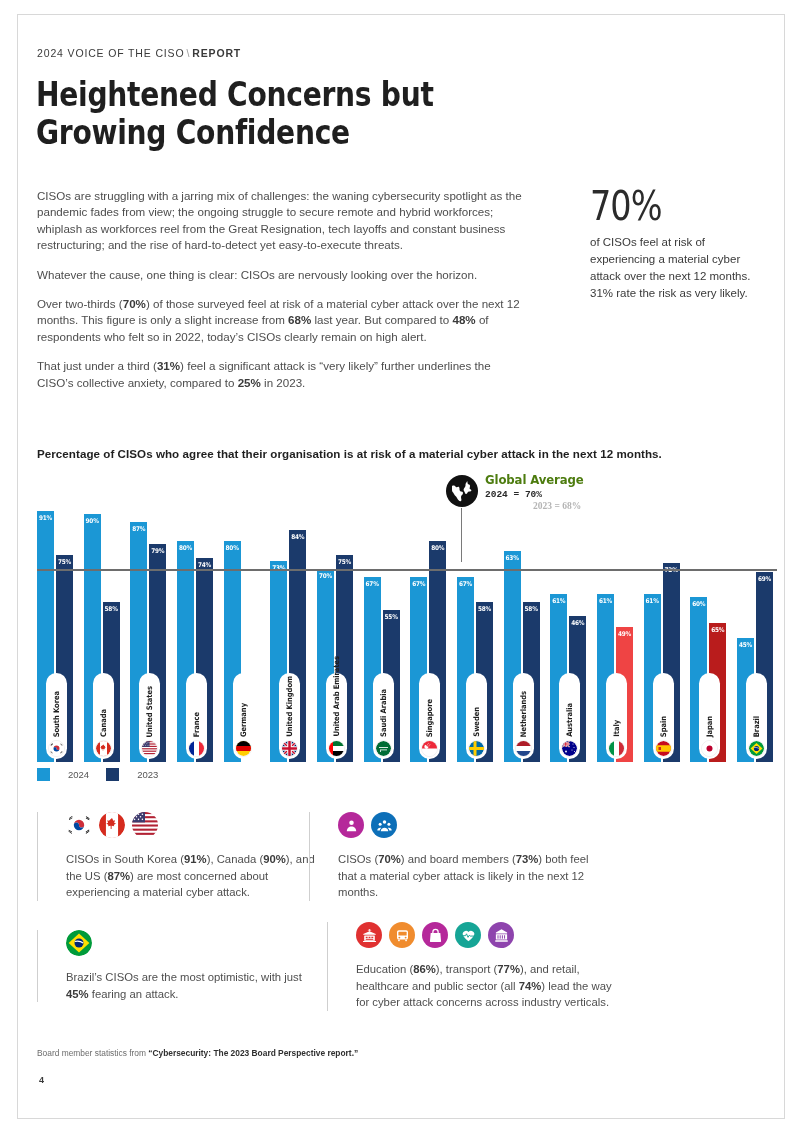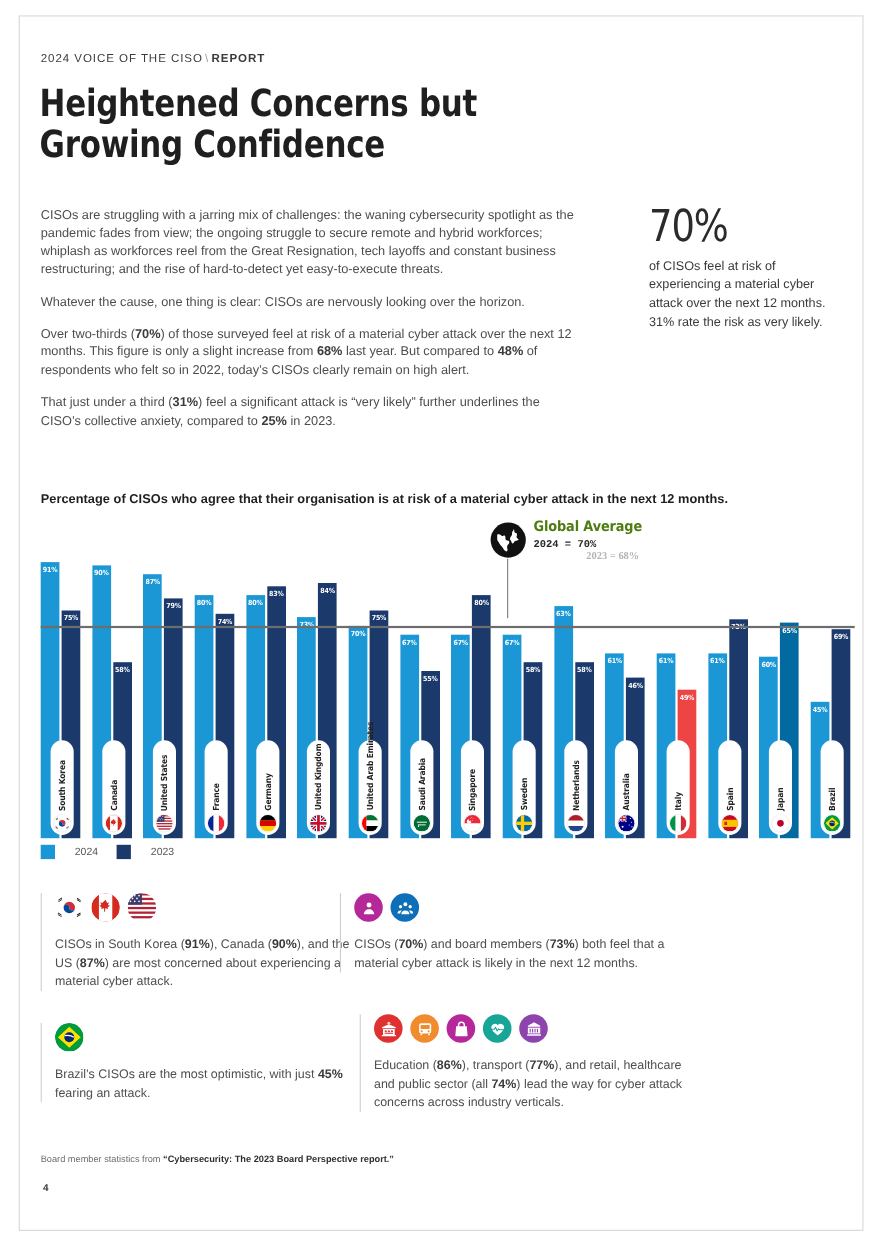--- a/index.html
+++ b/index.html
@@ -154,21 +154,21 @@
   .legend-item { display: flex; align-items: center; gap: 18px; }
   .legend-sw { width: 13px; height: 13px; }
   .legend-sw.a { background: #1b97d5; }
   .legend-sw.b { background: #1b3a6b; }
   .legend-lb { font-size: 9.5px; color: #555; }
 
   
   .cards { position: absolute; left: 37px; top: 812px; width: 740px; }
   .card {
     position: absolute;
-    padding-left: 12px;
+    padding-left: 28px;
     border-left: 1.2px solid #cfcfcf;
   }
   .card-icons { display: flex; gap: 7px; margin-bottom: 13px; }
   .icon-circle {
     width: 26px; height: 26px; border-radius: 50%;
     display: flex; align-items: center; justify-content: center;
     flex: 0 0 auto;
   }
   .icon-circle svg { width: 15px; height: 15px; display: block; }
   .flag-circle { width: 26px; height: 26px; border-radius: 50%; overflow: hidden; flex: 0 0 auto; }
@@ -325,23 +325,20 @@
                 <path d="M0 0h10v30H0z" fill="#002395"></path>
                 <path d="M20 0h10v30H20z" fill="#ed2939"></path>
               </svg>
             </span>
           </div>
         </div>
         <div class="group" style="left: 186.667px;">
           <div class="bar y2024" style="height: 220.632px; background: rgb(27, 151, 213);">
             <span class="bar-val">80%</span>
           </div>
-          <div class="bar y2023" style="height: 228.905px; background: rgb(27, 58, 107);">
-            <span class="bar-val">83%</span>
-          </div>
           <div class="pill">
             <span class="pill-label">Germany</span>
             <span class="flag">
               <svg viewBox="0 0 30 30">
                 <circle cx="15" cy="15" r="15" fill="#ffce00"></circle>
                 <path d="M0 0h30v10H0z" fill="#000"></path>
                 <path d="M0 10h30v10H0z" fill="#dd0000"></path>
               </svg>
             </span>
           </div>
@@ -527,21 +524,21 @@
                 <rect x="0" y="8.5" width="30" height="13" fill="#ffc400"></rect>
                 <rect x="5" y="12" width="5" height="6" fill="#c60b1e" opacity=".85"></rect>
               </svg>
             </span>
           </div>
         </div>
         <div class="group" style="left: 653.333px;">
           <div class="bar y2024" style="height: 165.474px; background: rgb(27, 151, 213);">
             <span class="bar-val">60%</span>
           </div>
-          <div class="bar y2023" style="height: 196px; background: #0369a1;">
+          <div class="bar y2023" style="height: 139px; background: #b91c1c;">
             <span class="bar-val">65%</span>
           </div>
           <div class="pill">
             <span class="pill-label">Japan</span>
             <span class="flag">
               <svg viewBox="0 0 30 30">
                 <circle cx="15" cy="15" r="15" fill="#fff"></circle>
                 <circle cx="15" cy="15" r="6" fill="#bc002d"></circle>
               </svg>
             </span>

